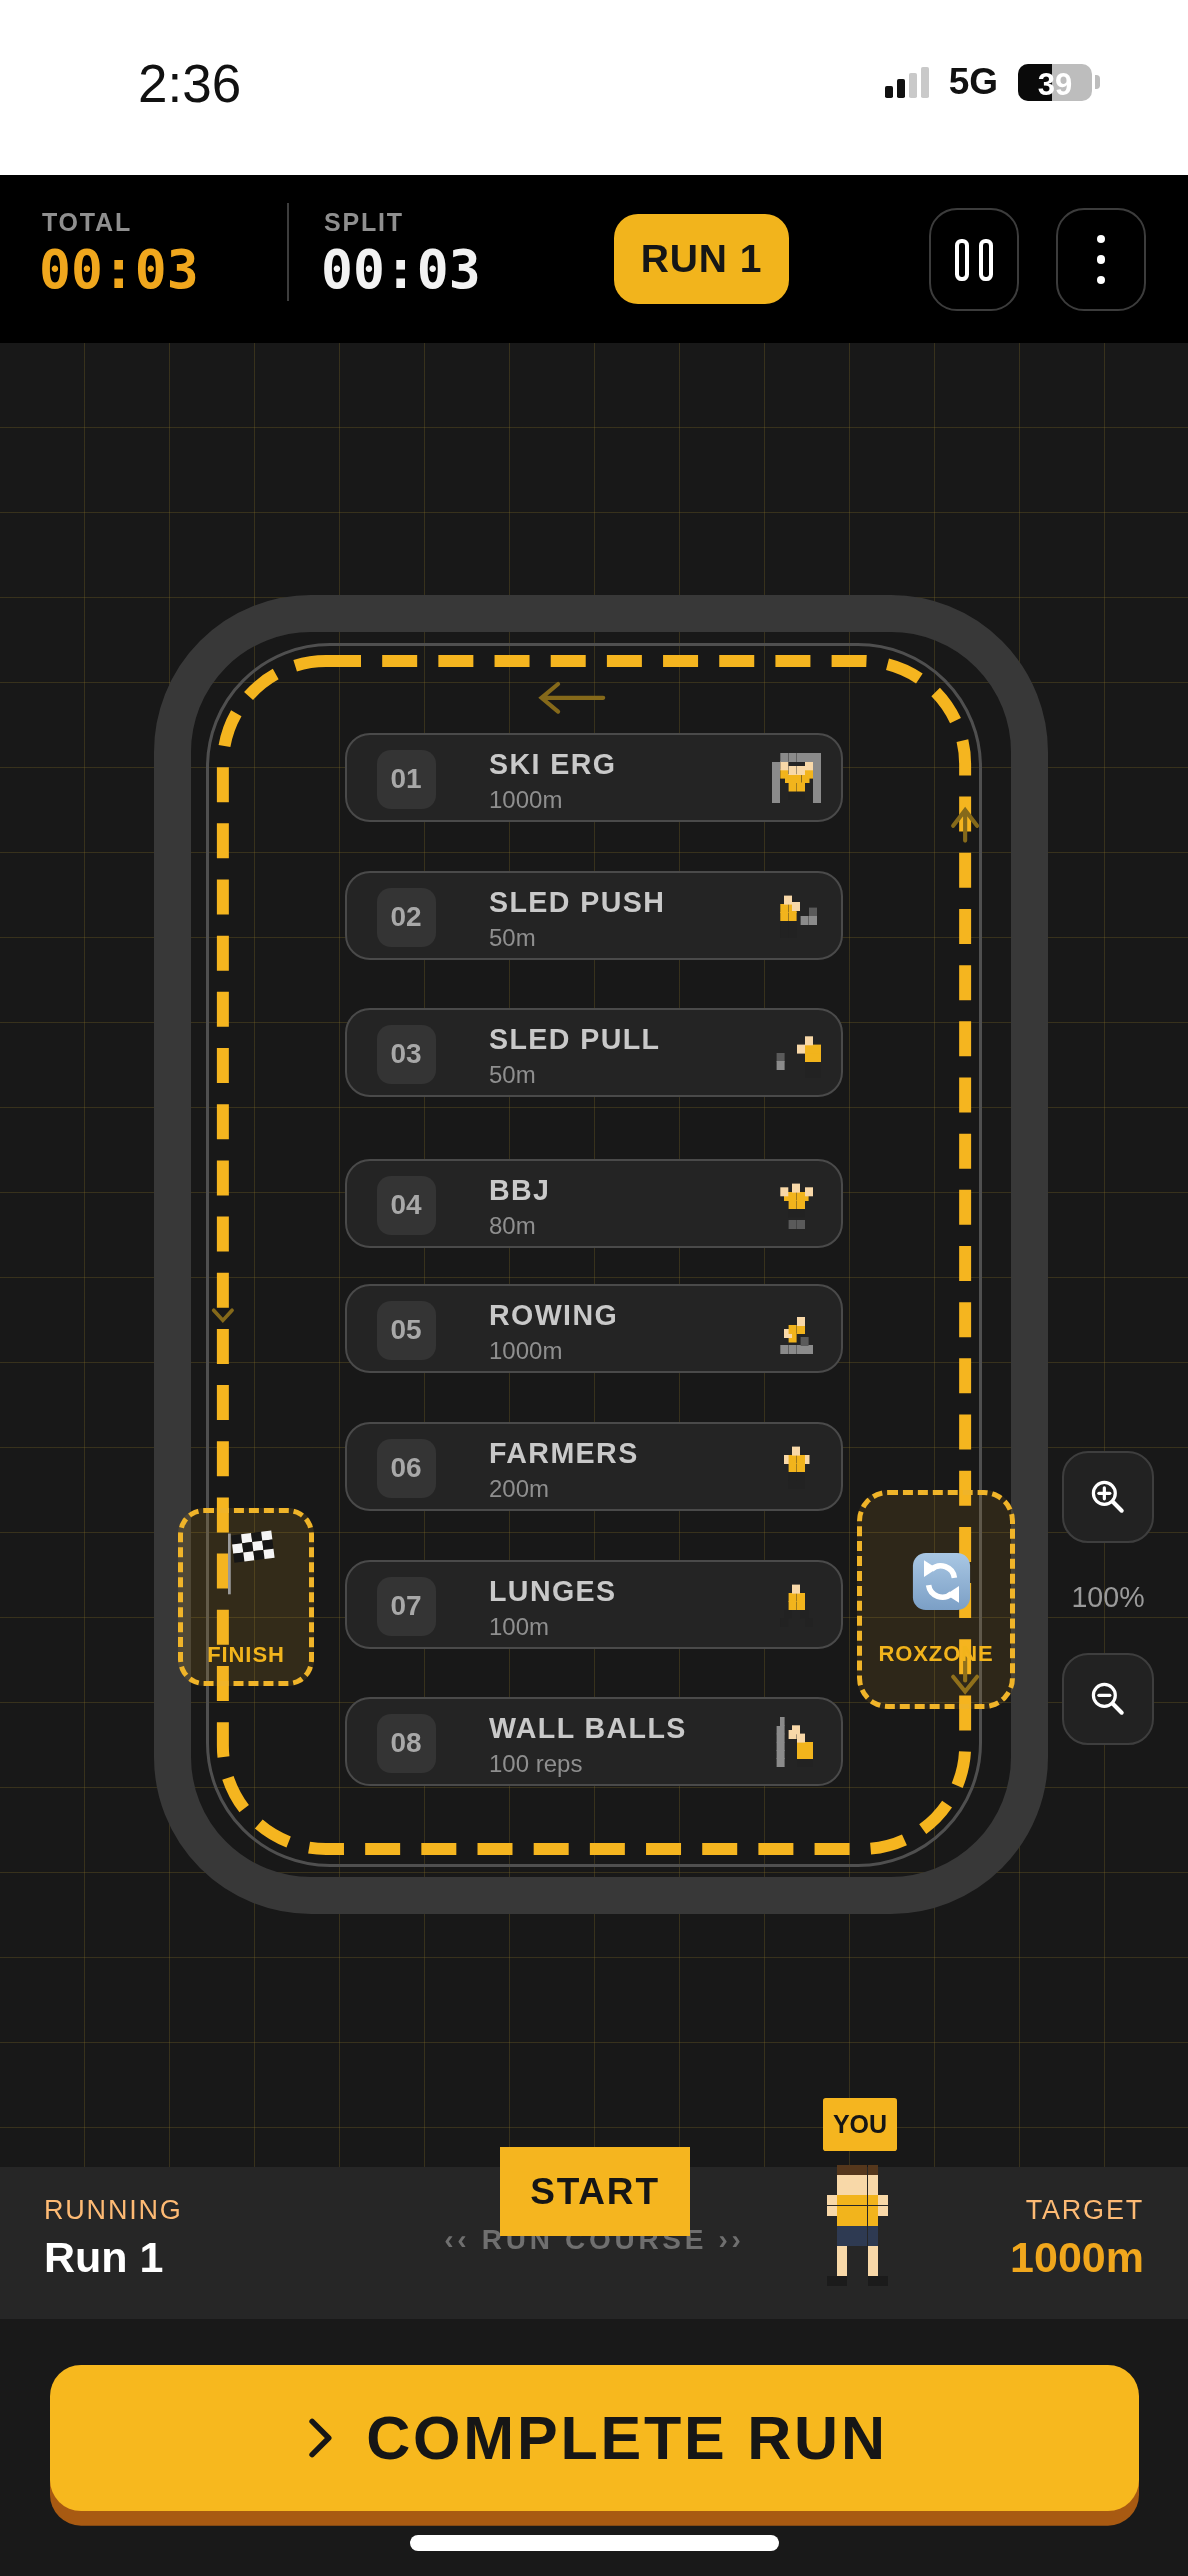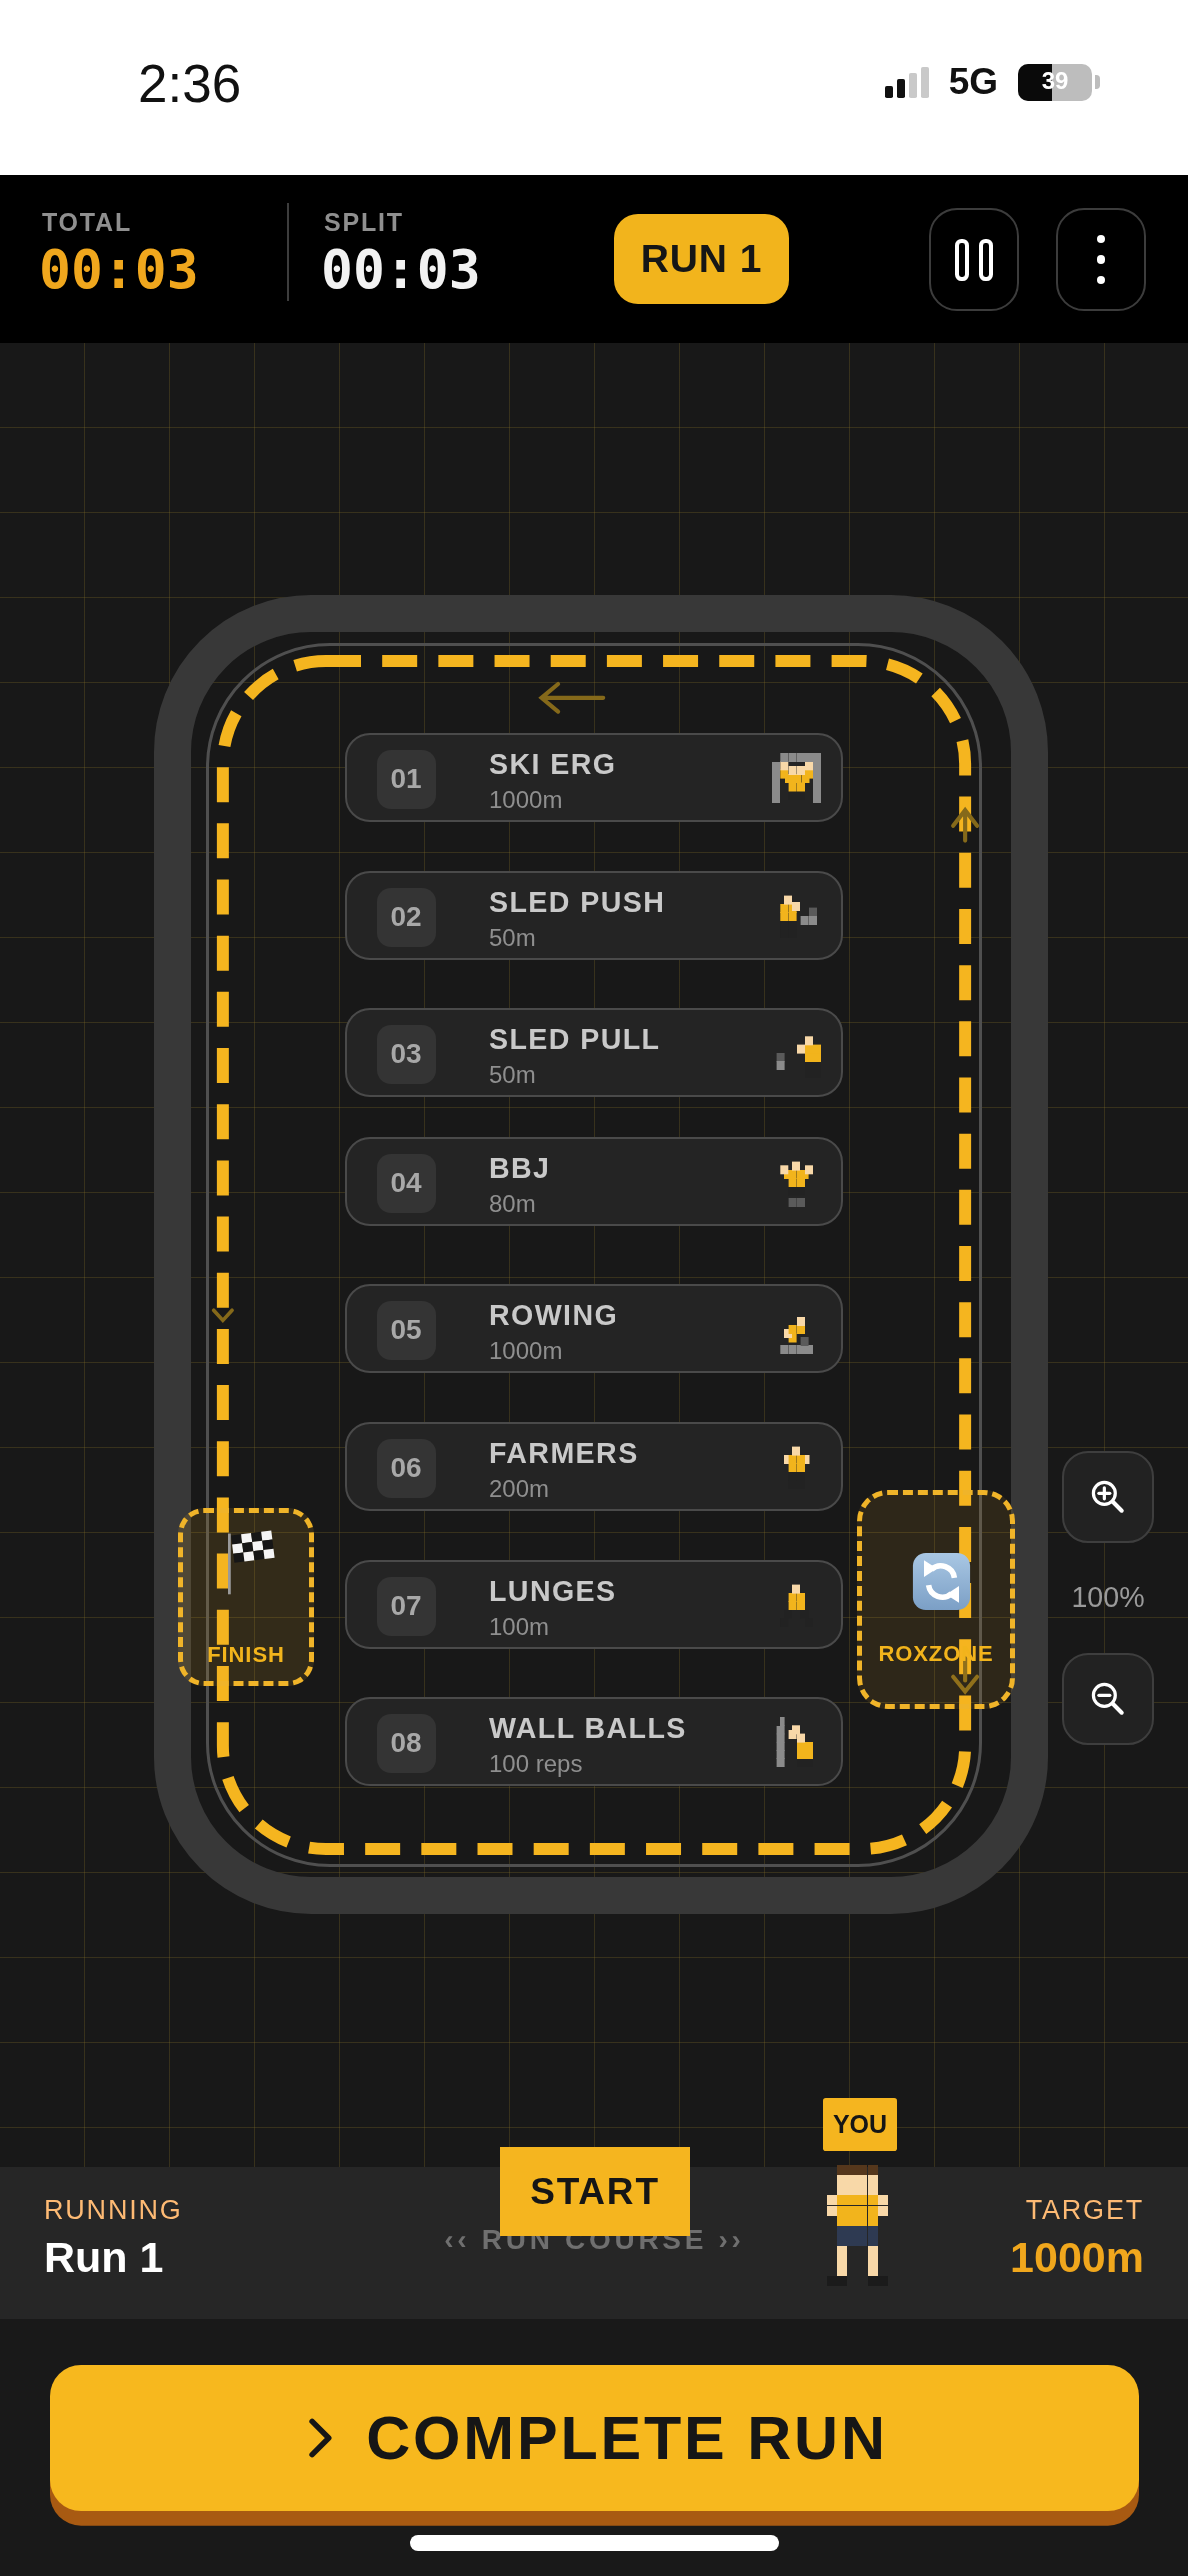--- a/index.html
+++ b/index.html
@@ -10,21 +10,21 @@
   .statusbar{position:absolute;left:0;top:0;width:1188px;height:175px;background:#ffffff;}
   .sb-time{position:absolute;left:138px;top:53px;font-size:53px;font-weight:400;color:#111;letter-spacing:0;}
   .sb-right{position:absolute;right:88px;top:61px;display:flex;align-items:center;gap:20px;}
   .sig{display:flex;align-items:flex-end;gap:4.6px;height:31px;}
   .sig i{display:block;width:7.4px;border-radius:1.8px;background:#111;}
   .sig i:nth-child(1){height:12px}.sig i:nth-child(2){height:18.4px}
   .sig i:nth-child(3){height:25px;background:#c9c9c9}.sig i:nth-child(4){height:31px;background:#c9c9c9}
   .sb-net{font-size:37px;font-weight:700;color:#111;}
   .batt{position:relative;width:74px;height:37px;border-radius:10px;overflow:hidden;background:#bdbdbd;}
   .batt .fill{position:absolute;left:0;top:0;bottom:0;width:46%;background:#0a0a0a;}
-  .batt .pct{position:absolute;left:0;right:0;top:3.7px;text-align:center;font-size:24px;font-weight:700;color:#fff;}
+  .batt .pct{position:absolute;left:0;right:0;top:3.7px;text-align:center;font-size:31px;font-weight:700;color:#fff;}
   .batt-nub{width:4.6px;height:14px;background:#bdbdbd;border-radius:0 3.7px 3.7px 0;margin-left:-16.6px;}
 
   
   .header{position:absolute;left:0;top:175px;width:1188px;height:168px;background:#000000;}
   .t-label{position:absolute;top:33px;font-size:25px;font-weight:700;letter-spacing:1.8px;color:#8f8f8f;}
   .t-val{position:absolute;top:64px;font-family:"DejaVu Sans Mono","Liberation Mono",monospace;font-size:53px;font-weight:700;}
   .lab-total{left:42px}.val-total{left:39px;color:#F0A71D;}
   .hdr-div{position:absolute;left:287px;top:28px;width:1.8px;height:98px;background:#3d3d3d;}
   .lab-split{left:324px}.val-split{left:321px;color:#f2f2f2;}
   .runpill{position:absolute;left:614px;top:39px;width:175px;height:90px;border-radius:24px;background:#F2B41C;
@@ -192,21 +192,21 @@
 
     <div class="station" style="top: 665px;">
       <div class="badge">03</div>
       <div class="s-text">
         <div class="s-name">SLED PULL</div>
         <div class="s-detail">50m</div>
       </div>
       <i class="s-icon px-sled-pull-pixel-icon"></i>
     </div>
 
-    <div class="station" style="top: 794px;">
+    <div class="station" style="top: 816px;">
       <div class="badge">04</div>
       <div class="s-text">
         <div class="s-name">BBJ</div>
         <div class="s-detail">80m</div>
       </div>
       <i class="s-icon px-bbj-pixel-icon"></i>
     </div>
 
     <div class="station" style="top: 941px;">
       <div class="badge">05</div>

